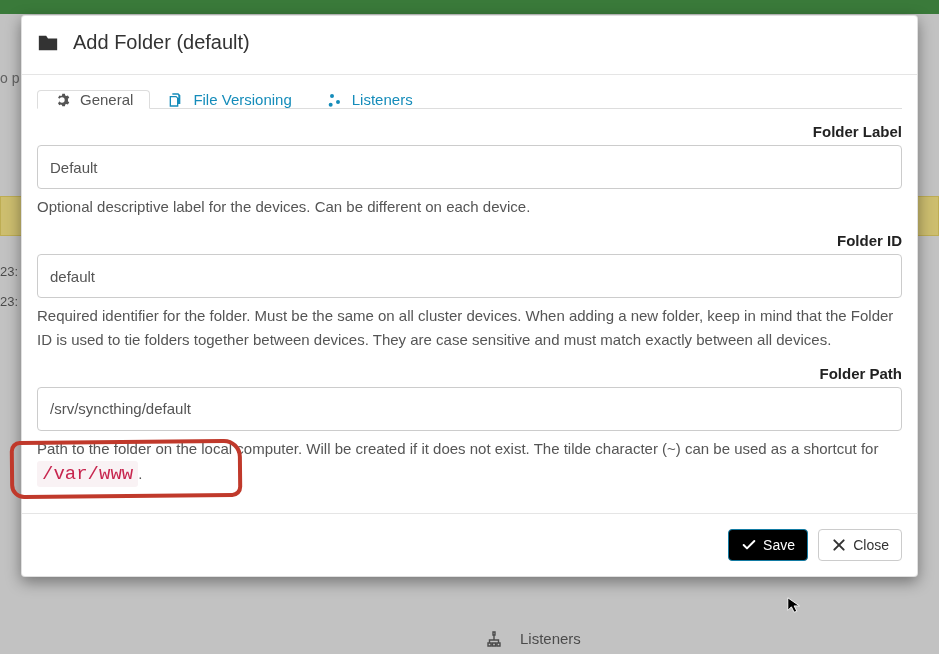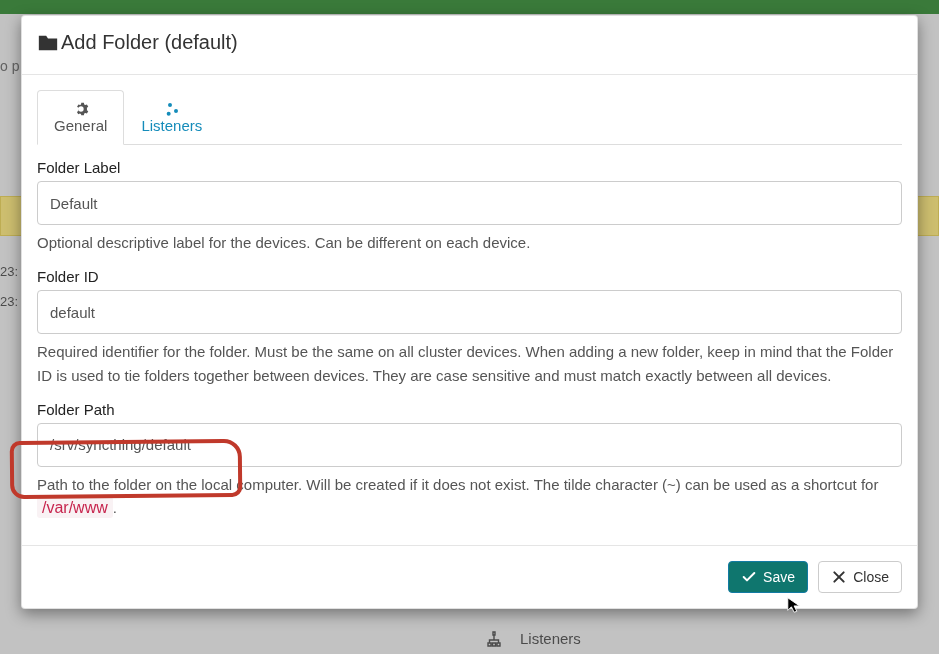--- a/index.html
+++ b/index.html
@@ -1,56 +1,56 @@
 <!DOCTYPE html>
 <html><head>
 <meta charset="utf-8">
 <style>
   * { box-sizing: border-box; margin: 0; padding: 0; }
   html, body { width: 939px; height: 654px; overflow: hidden; font-family: "Helvetica Neue", Helvetica, Arial, sans-serif; font-size: 15px; color: #333; background: #eaeaea; }
   .backdrop { position: absolute; inset: 0; background: rgba(120,120,120,0.35); }
   .bg-green { position: absolute; top:0; left:0; right:0; height:14px; background:#1a7b1a; }
-  .bg-text2{ position:absolute; left:0; top:58px; color:#555; font-size:14px;}
+  .bg-text2{ position:absolute; left:0; top:70px; color:#555; font-size:14px;}
   .bg-yellow{ position:absolute; left:0; top:196px; right:0; height:40px; background:#fbe36b; border:1px solid #e3c93f;}
   .bg-line{ position:absolute; left:0; top:264px; color:#333; font-size:13px;}
   .bg-line2{ position:absolute; left:0; top:294px; color:#333; font-size:13px;}
   .bg-listeners{ position:absolute; left:486px; top:630px; color:#333; font-size:15px; display:flex; align-items:center; gap:18px;}
 
   .modal {
     position: absolute;
     left: 21px; top: 15px;
     width: 897px;
     background: #fff;
     border: 1px solid rgba(0,0,0,.12);
     border-radius: 4px;
     box-shadow: 0 5px 15px rgba(0,0,0,.4);
     display: flex; flex-direction: column;
   }
   .modal-header {
     padding: 15px 20px 20px 15px;
     border-bottom: 1px solid #e5e5e5;
-    display:flex; align-items:center; gap:2px;
+    display:flex; align-items:center; gap:14px;
   }
   .modal-header h4 { font-size: 20px; font-weight: 500; color:#333; }
   .modal-body { padding: 15px 15px 20px 15px; }
   .modal-footer { padding: 15px; border-top: 1px solid #e5e5e5; text-align: right; }
   .nav-tabs { list-style:none; display:flex; border-bottom:1px solid #ddd; margin-bottom:14px;}
   .nav-tabs li { margin-bottom:-1px; }
-  .nav-tabs li a { display:flex; align-items:center; gap:0; padding:10px 16px; text-decoration:none; color:#158cba; cursor:pointer; border:1px solid transparent; border-radius:4px 4px 0 0;flex-direction:column;}
+  .nav-tabs li a { display:flex; align-items:center; gap:10px; padding:0 16px; text-decoration:none; color:#158cba; cursor:pointer; border:1px solid transparent; border-radius:4px 4px 0 0;}
   .nav-tabs li.active a { color:#555; background:#fff; border-color:#ddd #ddd #fff;}
   .form-group { margin-bottom: 14px; }
-  .form-group label { display:block; font-weight:400; color:#222; margin-bottom:5px; font-size:15px;}
+  .form-group label { display:block; font-weight:700; color:#222; margin-bottom:5px; font-size:15px;text-align:right;}
   .form-control {
     width:100%; height:38px; padding:21px 12px; font-size:15px;
     border:1px solid #ccc; border-radius:4px; background:#fff; color:#555;
   }
   .help-block { display:block; margin-top:6px; color:#555; font-size:15px; line-height:1.55;}
-  code { background:#f9f2f4; color:#c7254e; padding:2px 5px; border-radius:3px; font-family: Liberation Sans, sans-serif; font-size:16px;}
+  code { background:#f9f2f4; color:#c7254e; padding:2px 5px; border-radius:3px; font-family: Liberation Mono, monospace; font-size:19px;}
   .btn { display:inline-flex; align-items:center; gap:6px; padding:7px 12px; font-size:14px; border-radius:4px; border:1px solid #ccc; background:#fff; cursor:pointer; margin-left:6px;}
-  .btn-primary { background:#0f766e; border-color:#127ba3; color:#fff; }
+  .btn-primary { background:#000000; border-color:#127ba3; color:#fff; }
   .btn-default { background:#fff; border-color:#ccc; color:#333;text-align:right;}
   .icon-svg { width:16px; height:16px; fill:currentColor; flex:0 0 auto;}
   .icon-svg-lg { width:22px; height:22px; fill:#333;}
   .annot {
     position:absolute; left:10px; top:440px; width:232px; height:58px;
     border:4px solid #c0392b; border-radius:10px 18px 10px 14px;
     transform: rotate(-0.6deg); pointer-events:none;
   }
   .cursor-sv{ position:absolute; left:786px; top:596px; width:18px; height:18px; pointer-events:none;}
 </style>
@@ -82,20 +82,28 @@
 
   <div class="modal-body">
 
     <ul class="nav-tabs">
       <li class="active">
         <a>
           <svg class="icon-svg" viewBox="0 0 24 24">
               <path d="M12 8a4 4 0 100 8 4 4 0 000-8zm9 4a8.9 8.9 0 01-.2 1.9l2.1 1.6-2 3.4-2.5-1a7.2 7.2 0 01-1.6.9l-.4 2.7h-4L12 19.8a7.2 7.2 0 01-1.6-.9l-2.5 1-2-3.4 2.1-1.6A8.9 8.9 0 018 12a8.9 8.9 0 01.2-1.9L6.1 8.5l2-3.4 2.5 1A7.2 7.2 0 0112 5.2l.4-2.7h4l.4 2.7c.6.2 1.1.5 1.6.9l2.5-1 2 3.4-2.1 1.6c.1.6.2 1.3.2 1.9z" fill="currentColor"></path>
             </svg>
           <span>General</span>
+        </a>
+      </li>
+      <li>
+        <a>
+          <svg class="icon-svg" viewBox="0 0 24 24">
+              <path d="M8 2h9l3 3v13h-3V6.5L16.5 4H8zM4 6h10l3 3v13H4zm2 2v12h9V9.5L13.5 8H6z" fill="currentColor"></path>
+            </svg>
+          <span>File Versioning</span>
         </a>
       </li>
       <li>
         <a>
           <svg class="icon-svg" viewBox="0 0 24 24">
               <path d="M9 3a3 3 0 100 6 3 3 0 000-6zm9 9a3 3 0 100 6 3 3 0 000-6zM4 19a3 3 0 106 0 3 3 0 00-6 0z" fill="currentColor"></path>
             </svg>
           <span>Listeners</span>
         </a>
       </li>

